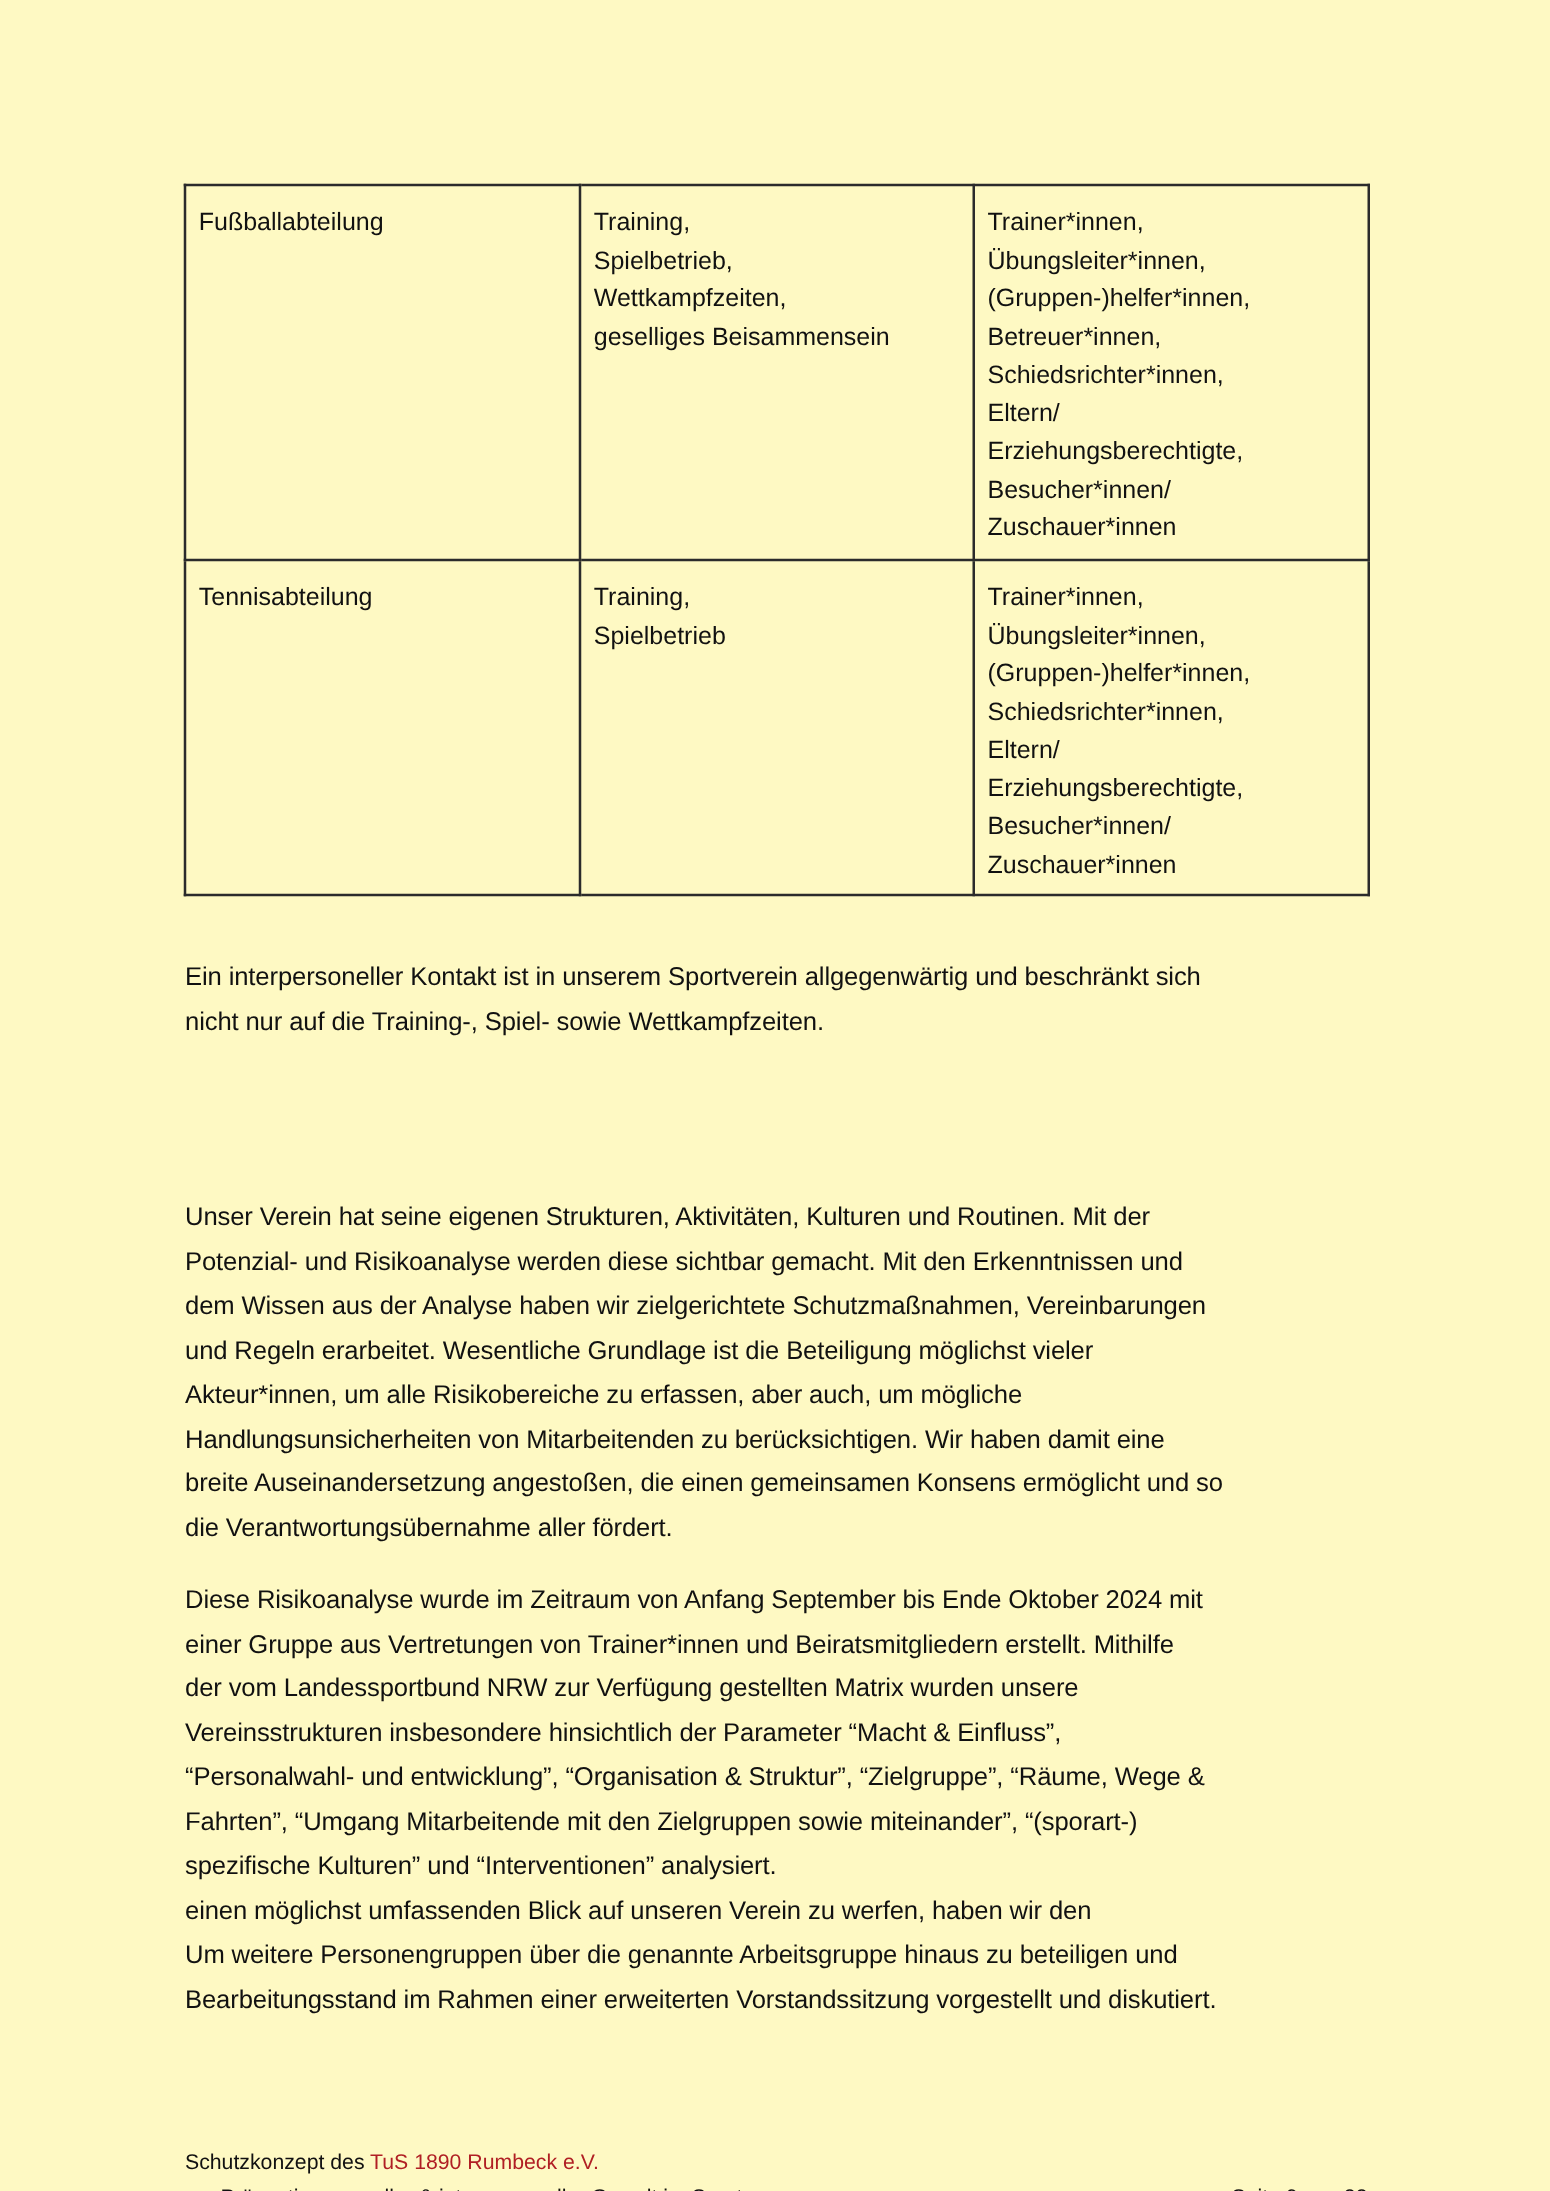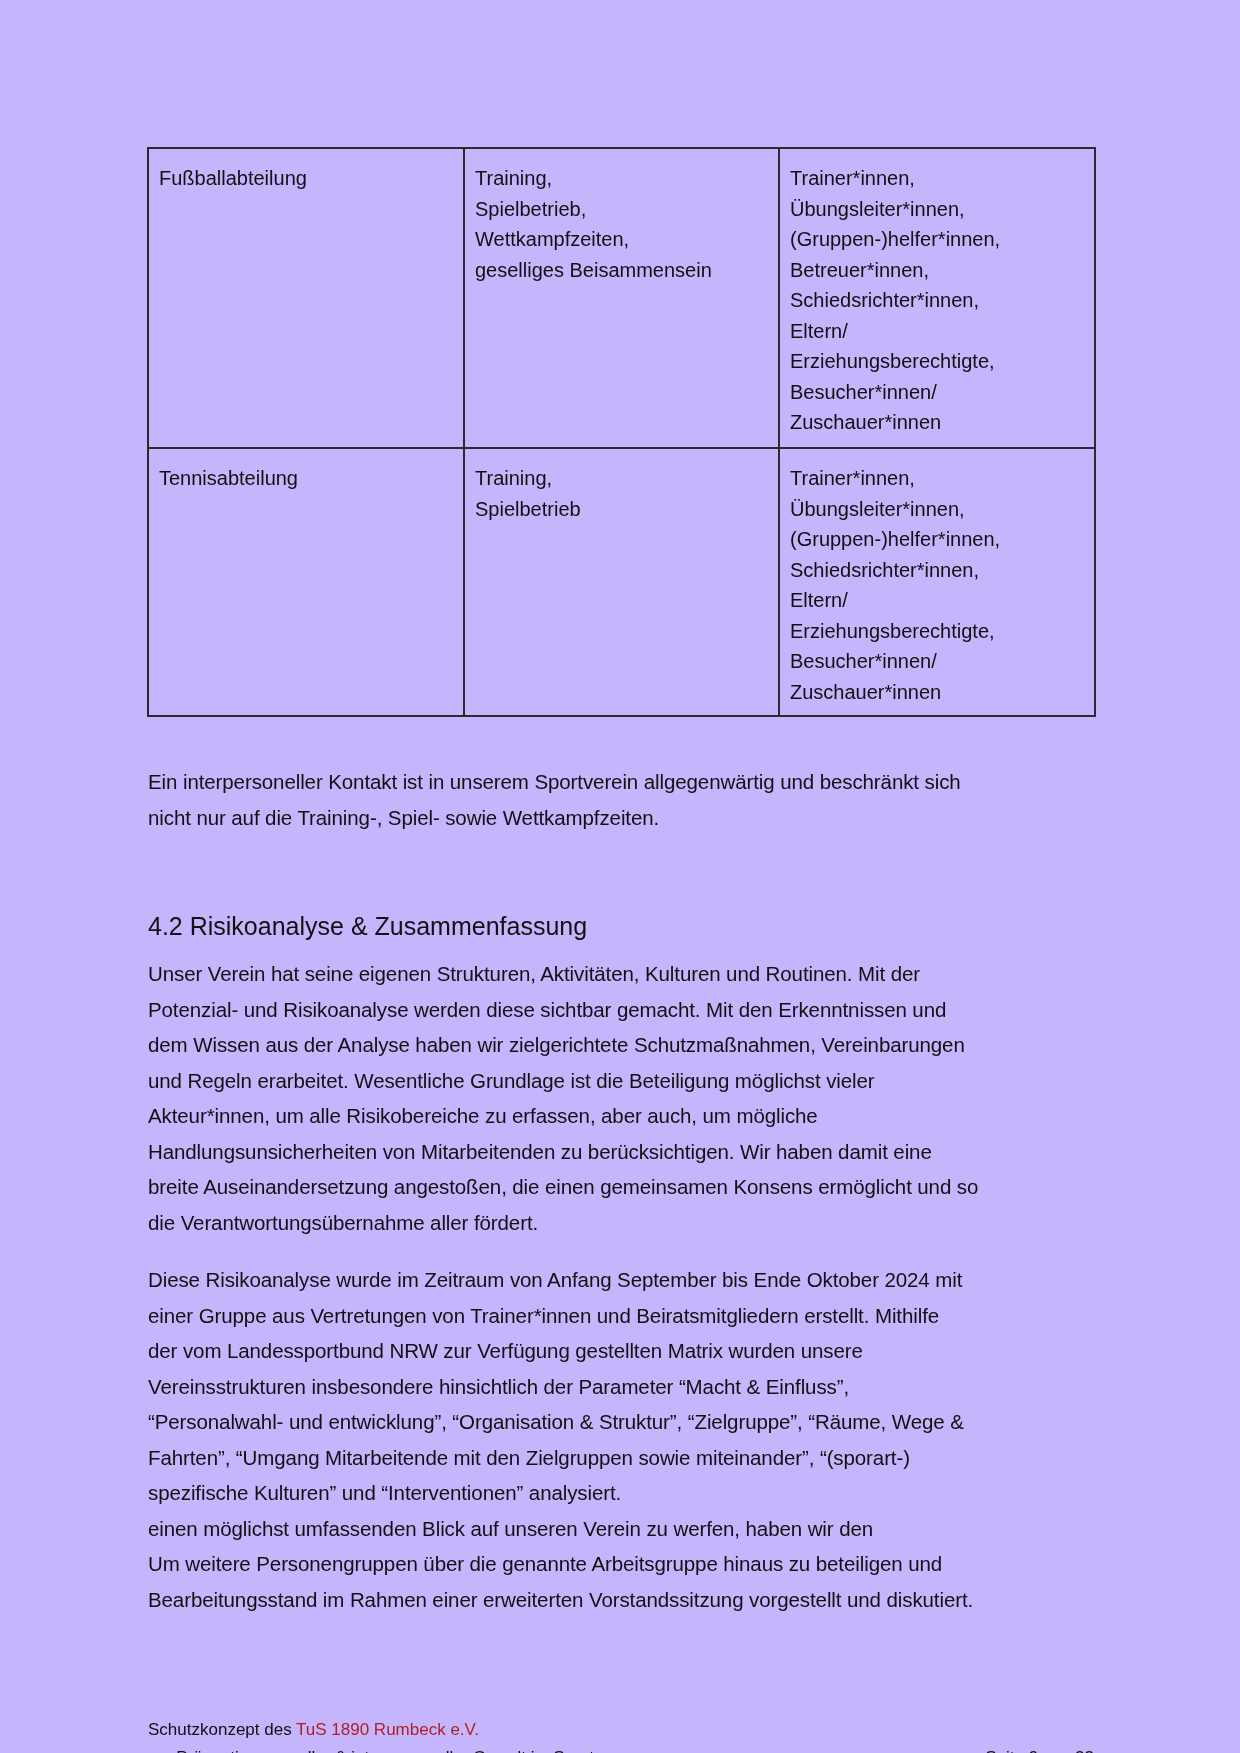--- a/index.html
+++ b/index.html
@@ -1,18 +1,18 @@
 <!DOCTYPE html>
 <html><head>
 <meta charset="utf-8">
 <style>
   html, body { margin: 0; padding: 0; background: #ffffff; }
   body { width: 1240px; height: 1753px; position: relative; overflow: hidden;
          font-family: "Liberation Sans", "DejaVu Sans", sans-serif; color: #111; }
-  .page { position: absolute; left: 0; top: 0; width: 1240px; height: 1753px; background: #c4b5fd; }
+  .page { position: absolute; left: 0; top: 0; width: 1240px; height: 1753px; background: #fef9c3; }
 
   table.depts { position: absolute; left: 147px; top: 147px; width: 947px;
                 border-collapse: collapse; table-layout: fixed; }
   table.depts td { border: 2px solid #2b2b2b; vertical-align: top;
                    padding: 14px 10px 8px 10px; font-size: 20px; line-height: 30.5px; }
   table.depts col.c1 { width: 316px; }
   table.depts col.c2 { width: 315px; }
   table.depts col.c3 { width: 316px; }
   .row1 td { height: 276px; }
   .row2 td { height: 244px; }
@@ -80,21 +80,20 @@
       </td>
     </tr>
   </tbody>
     </table>
 
   <div class="para" style="top:764px;">
     <span class="line">Ein interpersoneller Kontakt ist in unserem Sportverein allgegenwärtig und beschränkt sich</span>
     <span class="line">nicht nur auf die Training-, Spiel- sowie Wettkampfzeiten.</span>
   </div>
 
-  <div class="heading">4.2 Risikoanalyse &amp; Zusammenfassung</div>
 
   <div class="para" style="top:956px;">
     <span class="line">Unser Verein hat seine eigenen Strukturen, Aktivitäten, Kulturen und Routinen. Mit der</span>
     <span class="line">Potenzial- und Risikoanalyse werden diese sichtbar gemacht. Mit den Erkenntnissen und</span>
     <span class="line">dem Wissen aus der Analyse haben wir zielgerichtete Schutzmaßnahmen, Vereinbarungen</span>
     <span class="line">und Regeln erarbeitet. Wesentliche Grundlage ist die Beteiligung möglichst vieler</span>
     <span class="line">Akteur*innen, um alle Risikobereiche zu erfassen, aber auch, um mögliche</span>
     <span class="line">Handlungsunsicherheiten von Mitarbeitenden zu berücksichtigen. Wir haben damit eine</span>
     <span class="line">breite Auseinandersetzung angestoßen, die einen gemeinsamen Konsens ermöglicht und so</span>
     <span class="line">die Verantwortungsübernahme aller fördert.</span>

